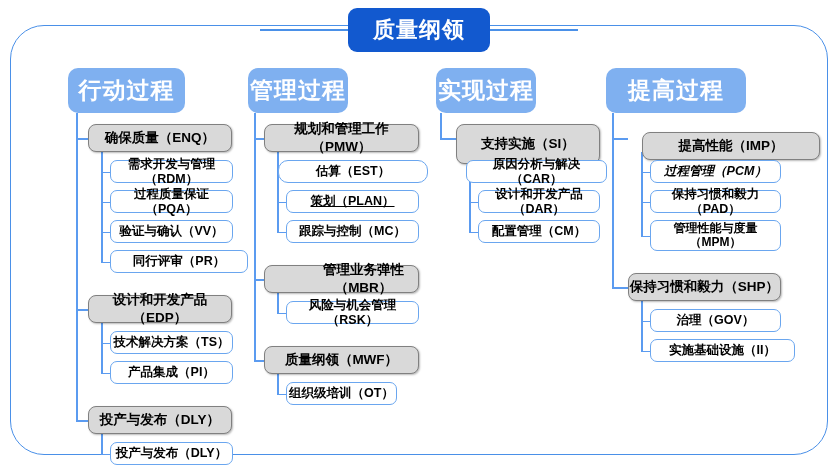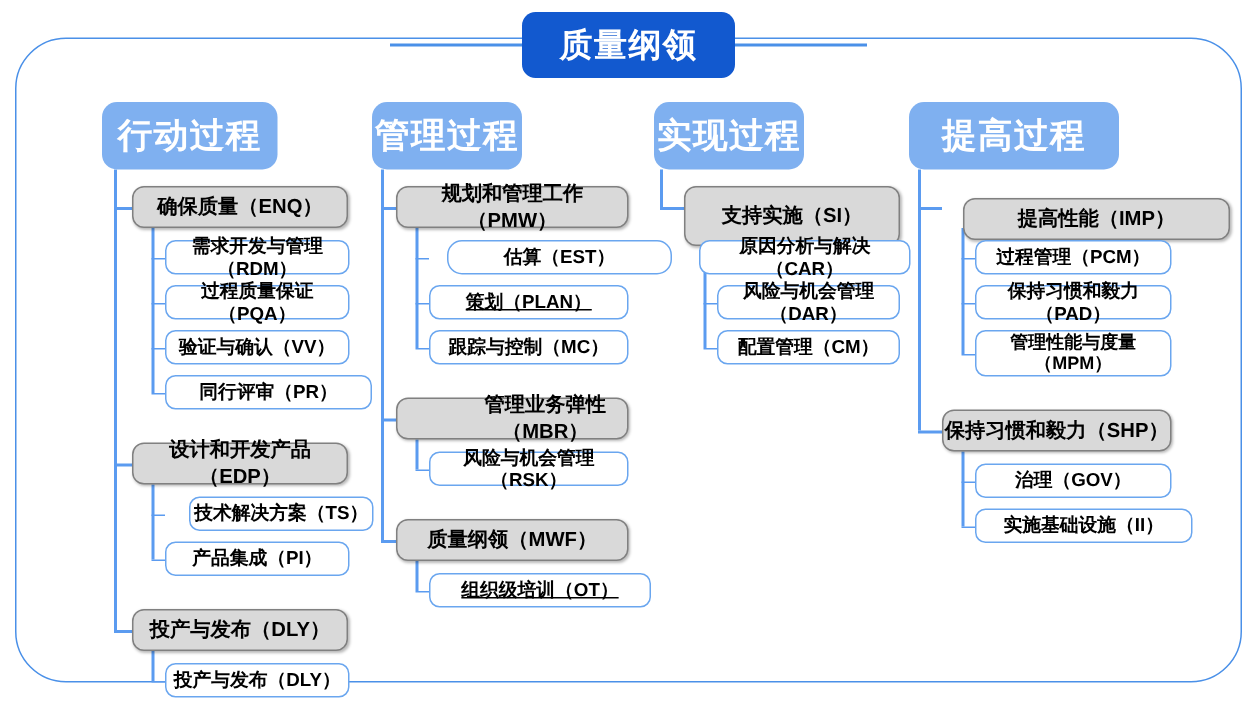--- a/index.html
+++ b/index.html
@@ -79,73 +79,73 @@
       <div class="stub" style="left: 101px; top: 107.5px; width: 9px;"></div>
       <div class="bbox" style="left: 110px; top: 126px; width: 123px; height: 23px;">过程质量保证（PQA）</div>
       <div class="stub" style="left: 101px; top: 137.5px; width: 9px;"></div>
       <div class="bbox" style="left: 110px; top: 156px; width: 123px; height: 23px;">验证与确认（VV）</div>
       <div class="stub" style="left: 101px; top: 167.5px; width: 9px;"></div>
       <div class="bbox" style="left: 110px; top: 186px; width: 138px; height: 23px;">同行评审（PR）</div>
       <div class="stub" style="left: 101px; top: 197.5px; width: 9px;"></div>
       <div class="spine2" style="left: 101px; top: 88px; height: 109.5px;"></div>
       <div class="gbox" style="left: 88px; top: 231px; width: 144px; height: 28px;">设计和开发产品（EDP）</div>
       <div class="stub" style="left: 76px; top: 245px; width: 12px;"></div>
-      <div class="bbox" style="left: 126px; top: 267px; width: 123px; height: 23px;">技术解决方案（TS）</div>
+      <div class="bbox" style="left: 110px; top: 267px; width: 123px; height: 23px;">技术解决方案（TS）</div>
       <div class="stub" style="left: 101px; top: 278.5px; width: 9px;"></div>
       <div class="bbox" style="left: 110px; top: 297px; width: 123px; height: 23px;">产品集成（PI）</div>
       <div class="stub" style="left: 101px; top: 308.5px; width: 9px;"></div>
       <div class="spine2" style="left: 101px; top: 259px; height: 49.5px;"></div>
       <div class="gbox" style="left: 88px; top: 342px; width: 144px; height: 28px;">投产与发布（DLY）</div>
       <div class="stub" style="left: 76px; top: 356px; width: 12px;"></div>
       <div class="bbox" style="left: 110px; top: 378px; width: 123px; height: 23px;">投产与发布（DLY）</div>
       <div class="stub" style="left: 101px; top: 389.5px; width: 9px;"></div>
       <div class="spine2" style="left: 101px; top: 370px; height: 19.5px;"></div>
       <div class="spine" style="left: 76px; top: 49px; height: 307px;"></div>
     </div>
     <div class="column" style="left: 0px; top: 64px;">
       <div class="col-header" style="left: 248px; width: 100px;">管理过程</div>
       <div class="gbox" style="left: 264px; top: 60px; width: 155px; height: 28px;">规划和管理工作（PMW）</div>
       <div class="stub" style="left: 254px; top: 74px; width: 10px;"></div>
-      <div class="bbox" style="left: 298px; top: 96px; width: 150px; height: 23px; border-radius: 10px;">估算（EST）</div>
+      <div class="bbox" style="left: 278px; top: 96px; width: 150px; height: 23px; border-radius: 10px;">估算（EST）</div>
       <div class="stub" style="left: 277px; top: 107.5px; width: 9px;"></div>
       <div class="bbox" style="left: 286px; top: 126px; width: 133px; height: 23px; text-decoration: underline;">策划（PLAN）</div>
       <div class="stub" style="left: 277px; top: 137.5px; width: 9px;"></div>
       <div class="bbox" style="left: 286px; top: 156px; width: 133px; height: 23px;">跟踪与控制（MC）</div>
       <div class="stub" style="left: 277px; top: 167.5px; width: 9px;"></div>
       <div class="spine2" style="left: 277px; top: 88px; height: 79.5px;"></div>
       <div class="gbox" style="left: 264px; top: 201px; width: 155px; height: 28px; padding-left: 44px;">管理业务弹性（MBR）</div>
       <div class="stub" style="left: 254px; top: 215px; width: 10px;"></div>
       <div class="bbox" style="left: 286px; top: 237px; width: 133px; height: 23px;">风险与机会管理（RSK）</div>
       <div class="stub" style="left: 277px; top: 248.5px; width: 9px;"></div>
       <div class="spine2" style="left: 277px; top: 229px; height: 19.5px;"></div>
       <div class="gbox" style="left: 264px; top: 282px; width: 155px; height: 28px;">质量纲领（MWF）</div>
       <div class="stub" style="left: 254px; top: 296px; width: 10px;"></div>
-      <div class="bbox" style="left: 286px; top: 318px; width: 148px; height: 23px; text-decoration: underline;">组织级培训（OT）</div>
+      <div class="bbox" style="left: 286px; top: 318px; width: 111px; height: 23px;">组织级培训（OT）</div>
       <div class="stub" style="left: 277px; top: 329.5px; width: 9px;"></div>
       <div class="spine2" style="left: 277px; top: 310px; height: 19.5px;"></div>
       <div class="spine" style="left: 254px; top: 49px; height: 247px;"></div>
     </div>
     <div class="column" style="left: 0px; top: 64px;">
       <div class="col-header" style="left: 436px; width: 100px;">实现过程</div>
       <div class="gbox" style="left: 456px; top: 60px; width: 144px; height: 40px;">支持实施（SI）</div>
       <div class="stub" style="left: 440px; top: 74px; width: 16px;"></div>
       <div class="bbox" style="left: 466px; top: 96px; width: 141px; height: 23px;">原因分析与解决（CAR）</div>
       <div class="stub" style="left: 469px; top: 107.5px; width: 9px;"></div>
-      <div class="bbox" style="left: 478px; top: 126px; width: 122px; height: 23px;">风险与机会管理（DAR）</div>
+      <div class="bbox" style="left: 478px; top: 126px; width: 122px; height: 23px;">设计和开发产品（DAR）</div>
       <div class="stub" style="left: 469px; top: 137.5px; width: 9px;"></div>
       <div class="bbox" style="left: 478px; top: 156px; width: 122px; height: 23px;">配置管理（CM）</div>
       <div class="stub" style="left: 469px; top: 167.5px; width: 9px;"></div>
       <div class="spine2" style="left: 469px; top: 88px; height: 79.5px;"></div>
       <div class="spine" style="left: 440px; top: 49px; height: 25px;"></div>
     </div>
     <div class="column" style="left: 0px; top: 64px;">
       <div class="col-header" style="left: 606px; width: 140px;">提高过程</div>
       <div class="gbox" style="left: 628px; top: 68px; width: 178px; height: 28px; margin-left: 14px;">提高性能（IMP）</div>
       <div class="stub" style="left: 612px; top: 74px; width: 16px;"></div>
-      <div class="bbox" style="left: 650px; top: 96px; width: 131px; height: 23px;">过程管理（PCM）</div>
+      <div class="bbox" style="left: 650px; top: 96px; width: 131px; height: 23px; font-style: italic;">过程管理（PCM）</div>
       <div class="stub" style="left: 641px; top: 107.5px; width: 9px;"></div>
       <div class="bbox" style="left: 650px; top: 126px; width: 131px; height: 23px;">保持习惯和毅力（PAD）</div>
       <div class="stub" style="left: 641px; top: 137.5px; width: 9px;"></div>
       <div class="bbox two-line" style="left: 650px; top: 156px; width: 131px; height: 31px; flex-direction: column;">
         <div>管理性能与度量</div>
         <div>（MPM）</div>
       </div>
       <div class="stub" style="left: 641px; top: 171.5px; width: 9px;"></div>
       <div class="spine2" style="left: 641px; top: 88px; height: 83.5px;"></div>
       <div class="gbox" style="left: 628px; top: 209px; width: 153px; height: 28px;">保持习惯和毅力（SHP）</div>

